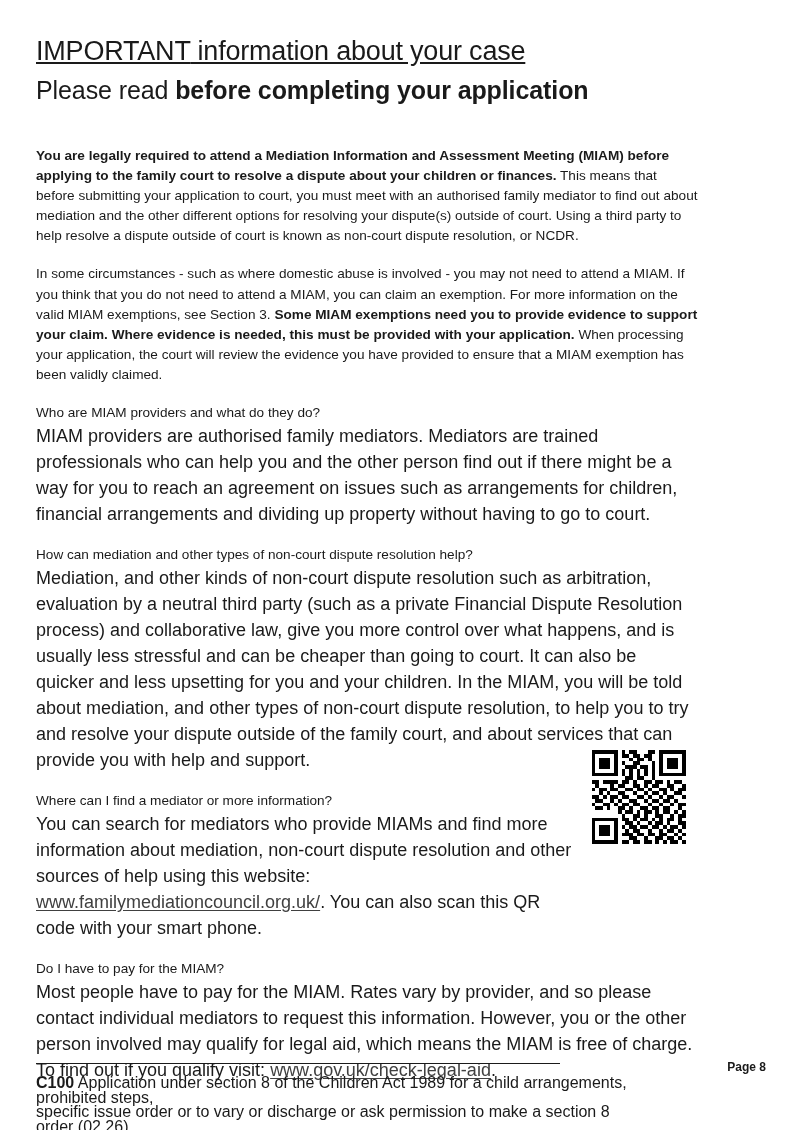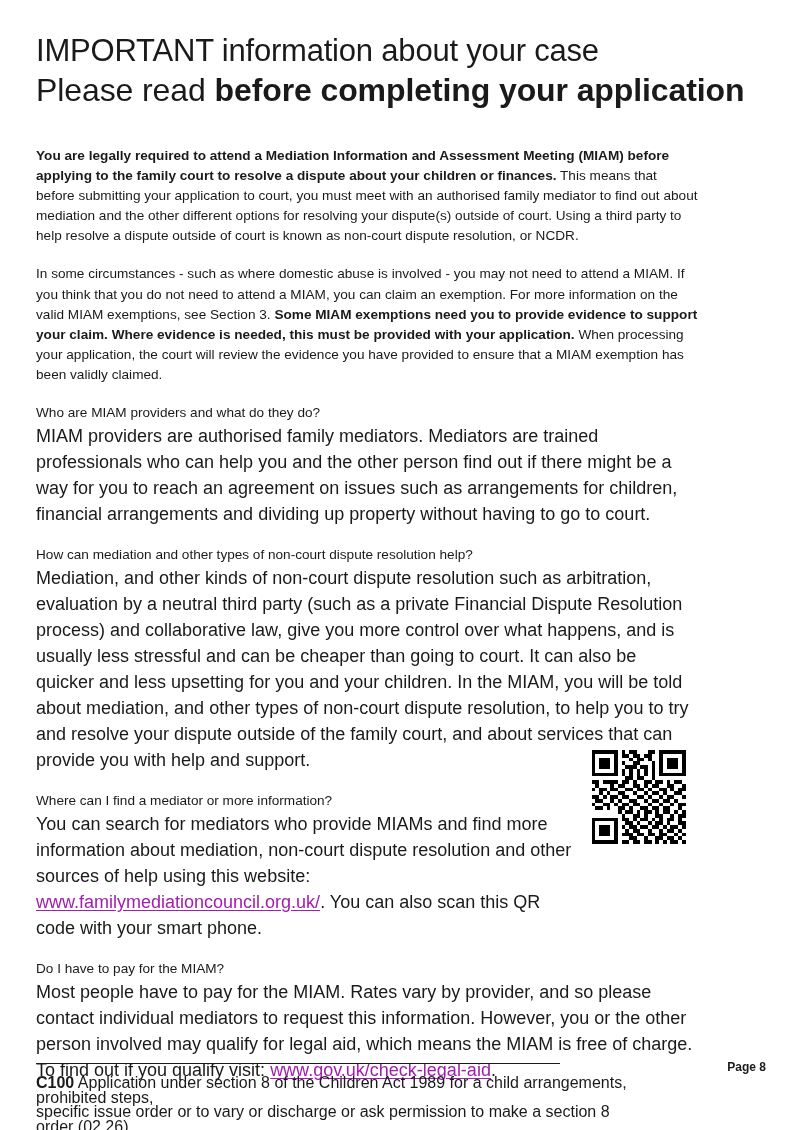--- a/index.html
+++ b/index.html
@@ -24,28 +24,29 @@
   }
 
   
   .title-block {
     position: absolute;
     left: 36px;
     top: 32px;
     width: 700px;
   }
   .title-line1 {
-    font-size: 31px;
+    font-size: 27px;
     line-height: 38px;
     font-weight: 400;
     letter-spacing: -0.2px;
     white-space: nowrap;
+    text-decoration: underline;
   }
   .title-line2 {
-    font-size: 32px;
+    font-size: 25px;
     line-height: 34px;
     font-weight: 400;
     letter-spacing: -0.1px;
     white-space: nowrap;
     margin-top: 3px;
   }
   .title-line2 .strong { font-weight: 700; }
 
   
   .content {
@@ -73,21 +74,21 @@
     margin-bottom: 18px;
   }
   .section p.body-text {
     margin: 0;
     font-size: 18px;
     line-height: 26px;
   }
   .narrow { width: 548px; }
 
   a.doclink, .doclink {
-    color: #a21caf;
+    color: #404040;
     text-decoration: underline;
     text-underline-offset: 1.5px;
   }
 
   
   .qr-wrap {
     position: absolute;
     left: 591px;
     top: 750px;
     width: 95px;

